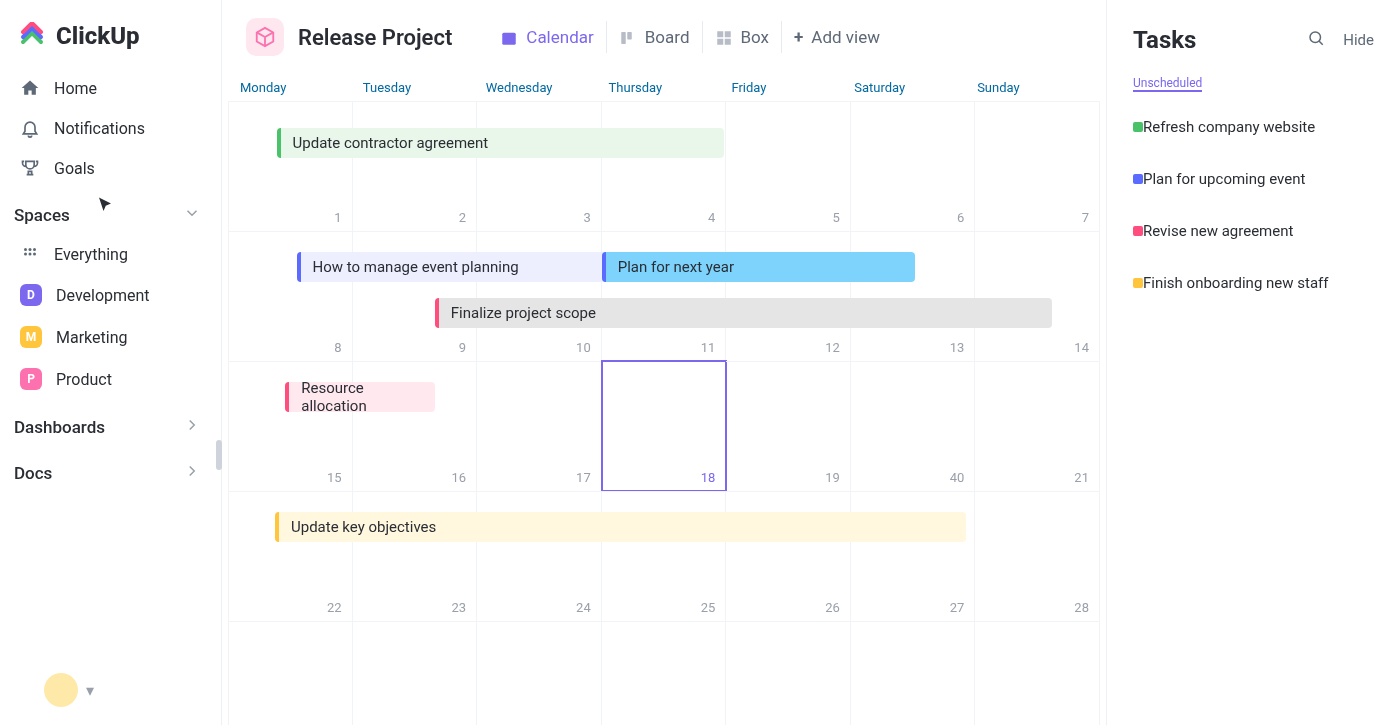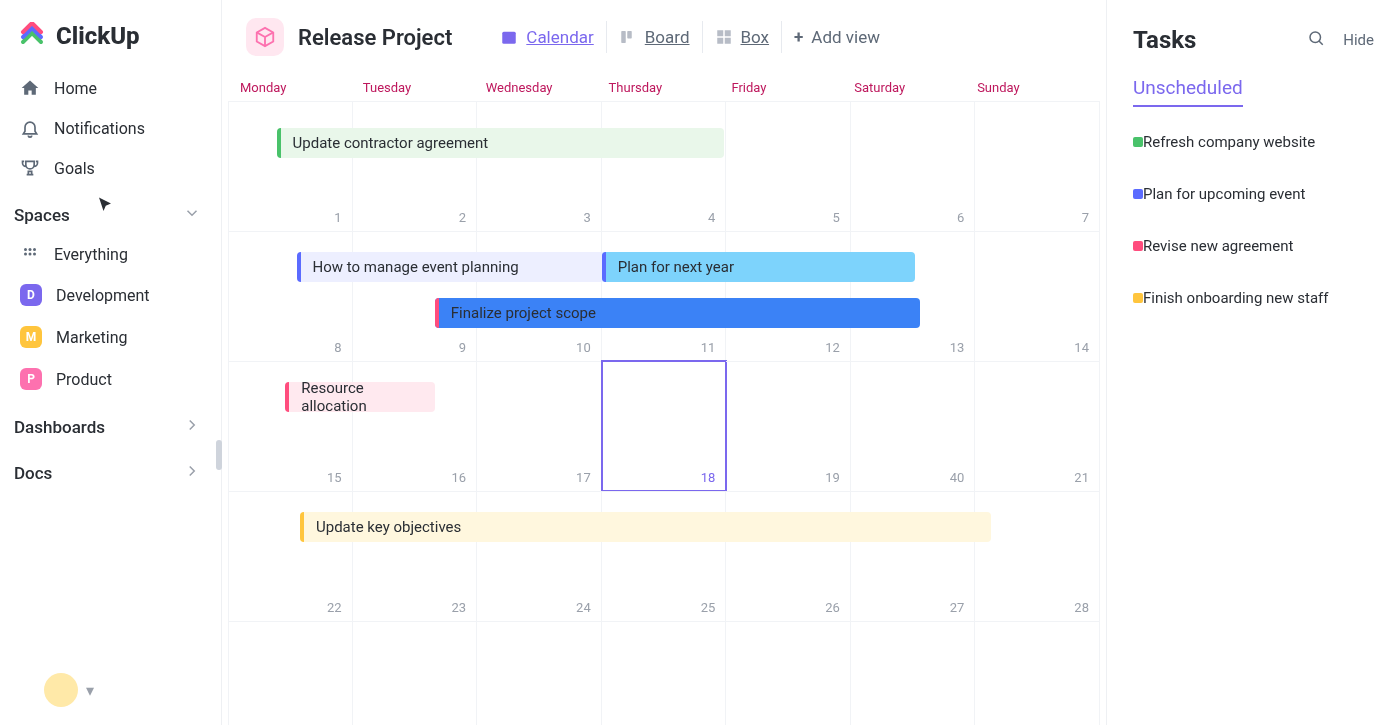--- a/index.html
+++ b/index.html
@@ -21,46 +21,46 @@
   .avatar { width:34px; height:34px; border-radius:50%; background:#ffe9a8; }
   .grab-handle { position:absolute; right:-1px; top:440px; width:6px; height:30px; background:#cfd4dc; border-radius:3px; }
 
   
   .main { flex:1 1 auto; display:flex; flex-direction:column; background:#fff; }
   .topbar { display:flex; align-items:center; gap:18px; padding:18px 24px 18px 24px; }
   .proj { display:flex; align-items:center; gap:14px; }
   .proj-icon { width:38px; height:38px; border-radius:10px; background:#ffe7f0; display:flex; align-items:center; justify-content:center; }
   .proj-title { font-size:22px; font-weight:600; }
   .views { display:flex; align-items:center; gap:0; margin-left:18px; }
-  .view { display:flex; align-items:center; gap:8px; padding:6px 12px; font-size:17px; color:#5e6977; cursor:pointer; border-right:1px solid #e7eaef;text-decoration:underline; }
+  .view { display:flex; align-items:flex-end; gap:8px; padding:6px 12px; font-size:17px; color:#5e6977; cursor:pointer; border-right:1px solid #e7eaef; }
   .view:last-of-type { border-right:none; }
   .view.active { color:#7b68ee; }
   .view-icon { width:18px; height:18px; display:inline-flex; align-items:center; justify-content:center; }
   .add-view { display:flex; align-items:center; gap:8px; padding:6px 12px; font-size:17px; color:#5e6977; cursor:pointer; }
 
   
   .calendar-wrap { position:relative; flex:1 1 auto; overflow:hidden; }
   .dow-row { display:grid; grid-template-columns:repeat(7,1fr); padding:0 12px 0 12px; }
-  .dow { font-size:13px; color:#be185d; padding:6px 4px 6px 6px; }
+  .dow { font-size:13px; color:#0369a1; padding:6px 4px 6px 6px; }
   .grid { display:grid; grid-template-columns:repeat(7,1fr); grid-auto-rows:130px; padding:0 6px 0 6px; }
   .cell { border-top:1px solid #f1f3f6; border-right:1px solid #f1f3f6; position:relative; }
   .cell:nth-child(7n+1) { border-left:1px solid #f1f3f6; }
   .daynum { position:absolute; right:10px; bottom:6px; font-size:13px; color:#9aa0aa; }
   .cell.selected { outline:2px solid #7b68ee; outline-offset:-1px; }
   .cell.selected .daynum { color:#7b68ee; }
   .grid-overlay { position:absolute; left:6px; right:6px; top:24px; bottom:0; pointer-events:none; }
   .event { position:absolute; height:30px; border-radius:4px; display:flex; align-items:center; padding:0 10px 0 10px; font-size:15px; color:#2a2e34; pointer-events:auto; cursor:pointer; }
   .event .bar { position:absolute; left:0; top:0; bottom:0; width:4px; border-radius:4px 0 0 4px; }
 
   
   .side-tasks { width:294px; flex:0 0 294px; border-left:1px solid #eef0f3; padding:26px 26px; }
   .st-header { display:flex; align-items:center; justify-content:space-between;gap:24px; }
   .st-title { font-size:24px; font-weight:700; }
   .st-actions { display:flex; align-items:center; gap:18px; color:#5e6977; font-size:15px; }
-  .st-tab { margin-top:22px; display:inline-block; font-size:19px; color:#7b68ee; padding-bottom:6px; border-bottom:2px solid #7b68ee; cursor:pointer; }
+  .st-tab { margin-top:22px; display:inline-block; font-size:12px; color:#7b68ee; border-bottom:2px solid #7b68ee; cursor:pointer; }
   .st-list { margin-top:26px; display:flex; flex-direction:column; gap:34px; }
   .st-item { display:flex; align-items:center; font-size:15px; cursor:pointer; }
   .sq { width:10px; height:10px; border-radius:2px; }
 
   
   .cursor { position:absolute; width:18px; height:18px; pointer-events:none; }
 </style>
 </head>
 <body>
 
@@ -321,29 +321,29 @@
                   <span style="margin-left:6px;">Update contractor agreement</span>
           </div>
           <div class="event" style="background: rgb(237, 239, 255); left: 68.5143px; width: 311.429px; top: 154px;">
             <span class="bar" style="background:#5b6bff"></span>
                   <span style="margin-left:6px;">How to manage event planning</span>
           </div>
           <div class="event" style="background: #7dd3fc; left: 373.714px; width: 313px; top: 154px;">
             <span class="bar" style="background:#5b6bff"></span>
                   <span style="margin-left:6px;">Plan for next year</span>
           </div>
-          <div class="event" style="background: #3b82f6; left: 206.789px; width: 485px; top: 200px;">
+          <div class="event" style="background: #e5e5e5; left: 206.789px; width: 617px; top: 200px;">
             <span class="bar" style="background:#ff4d7e"></span>
                   <span style="margin-left:6px;">Finalize project scope</span>
           </div>
           <div class="event" style="background: rgb(255, 233, 239); left: 57.3029px; width: 149.486px; top: 284px;">
             <span class="bar" style="background:#ff4d7e"></span>
                   <span style="margin-left:6px;">Resource allocation</span>
           </div>
-          <div class="event" style="background: rgb(255, 247, 222); left: 72px; width: 691.371px; top: 414px;">
+          <div class="event" style="background: rgb(255, 247, 222); left: 47px; width: 691.371px; top: 414px;">
             <span class="bar" style="background:#ffc53d"></span>
                   <span style="margin-left:6px;">Update key objectives</span>
           </div>
         </div>
     </div>
   </main>
 
   <aside class="side-tasks">
     <div class="st-header">
       <div class="st-title">Tasks</div>

